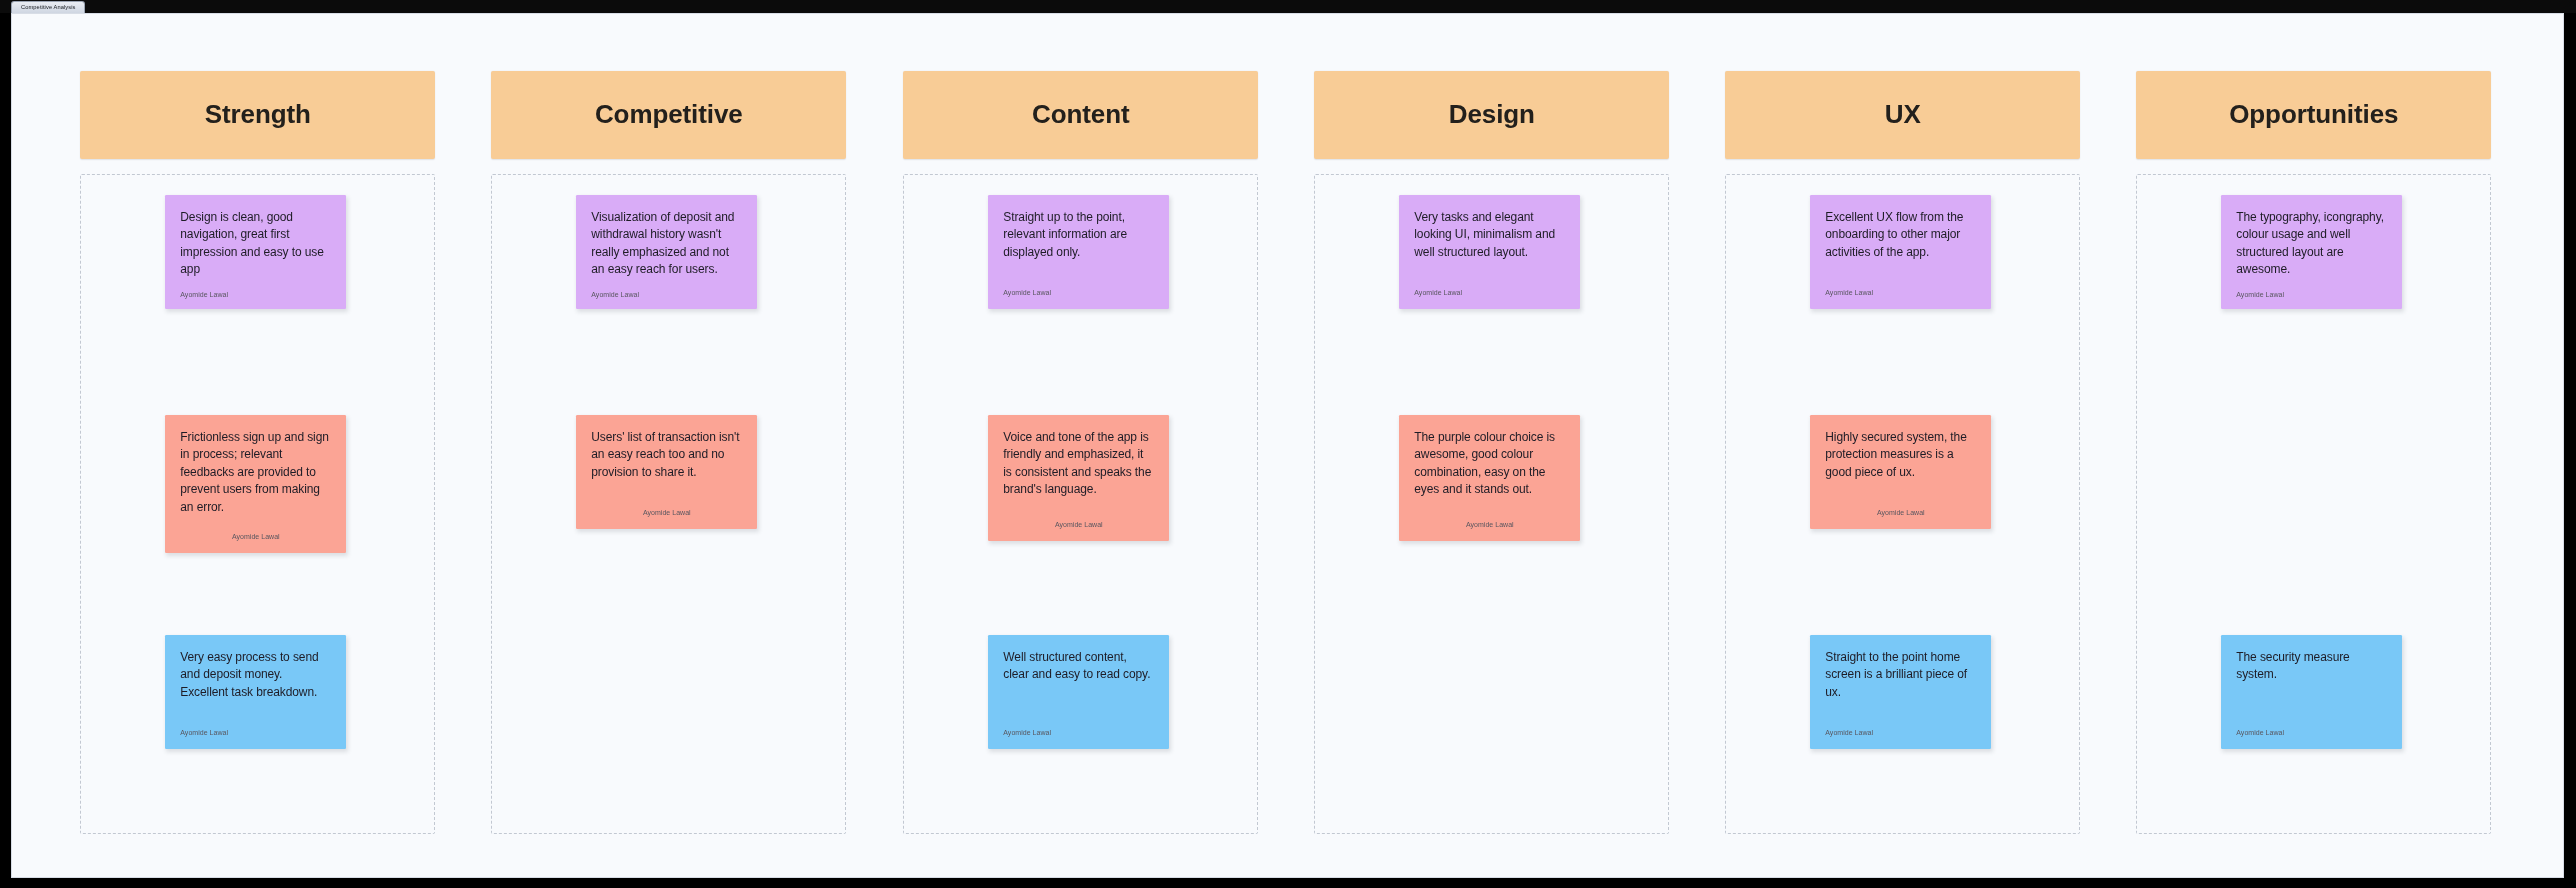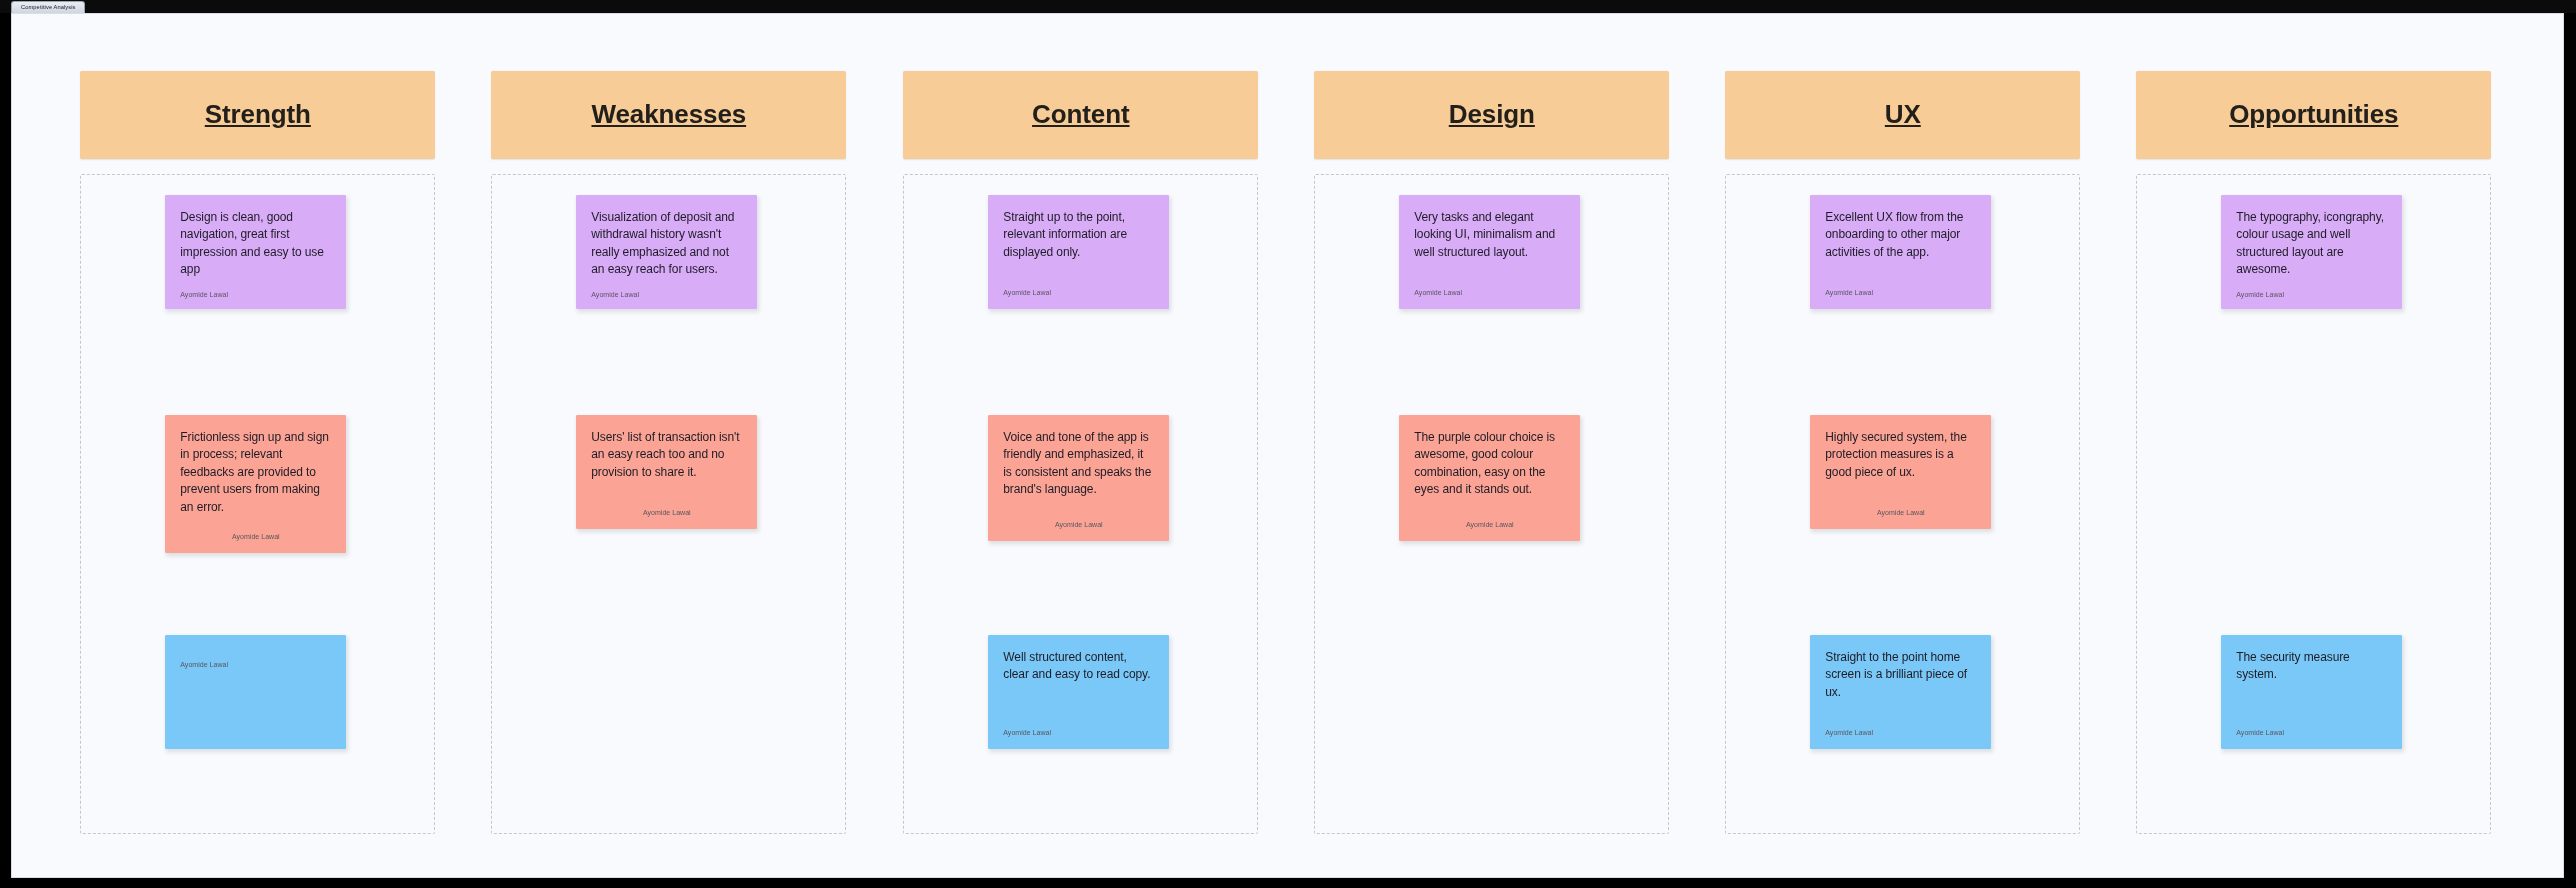--- a/index.html
+++ b/index.html
@@ -83,21 +83,20 @@
     align-items: center;
     justify-content: center;
     margin-bottom: 15px;
   }
   .column-header-title {
     font-size: 26px;
     font-weight: bold;
     color: #23201c;
     letter-spacing: -0.1px;
     text-align: center;
-    text-decoration: underline;
   }
 
   .column-body {
     height: 660px;
     border: 1.3px dashed #c2c8d2;
     border-radius: 1.9px;
     background: transparent;
     position: relative;
   }
 
@@ -168,27 +167,28 @@
         <div class="column-body">
           <div class="sticky-note purple slot-1 h-sm">
             <div class="note-text">Design is clean, good navigation, great first impression and easy to use app</div>
             <div class="note-author">Ayomide Lawal</div>
           </div>
           <div class="sticky-note salmon slot-2 h-lg">
             <div class="note-text">Frictionless sign up and sign in process; relevant feedbacks are provided to prevent users from making an error.</div>
             <div class="note-author">Ayomide Lawal</div>
           </div>
           <div class="sticky-note blue slot-3 h-sm">
+            <div class="note-text">Very easy process to send and deposit money. Excellent task breakdown.</div>
             <div class="note-author">Ayomide Lawal</div>
           </div>
         </div>
       </div>
       <div class="column col-1">
         <div class="column-header">
-          <div class="column-header-title">Weaknesses</div>
+          <div class="column-header-title">Competitive</div>
         </div>
         <div class="column-body">
           <div class="sticky-note purple slot-1 h-sm">
             <div class="note-text">Visualization of deposit and withdrawal history wasn't really emphasized and not an easy reach for users.</div>
             <div class="note-author">Ayomide Lawal</div>
           </div>
           <div class="sticky-note salmon slot-2 h-sm">
             <div class="note-text">Users' list of transaction isn't an easy reach too and no provision to share it.</div>
             <div class="note-author">Ayomide Lawal</div>
           </div>

